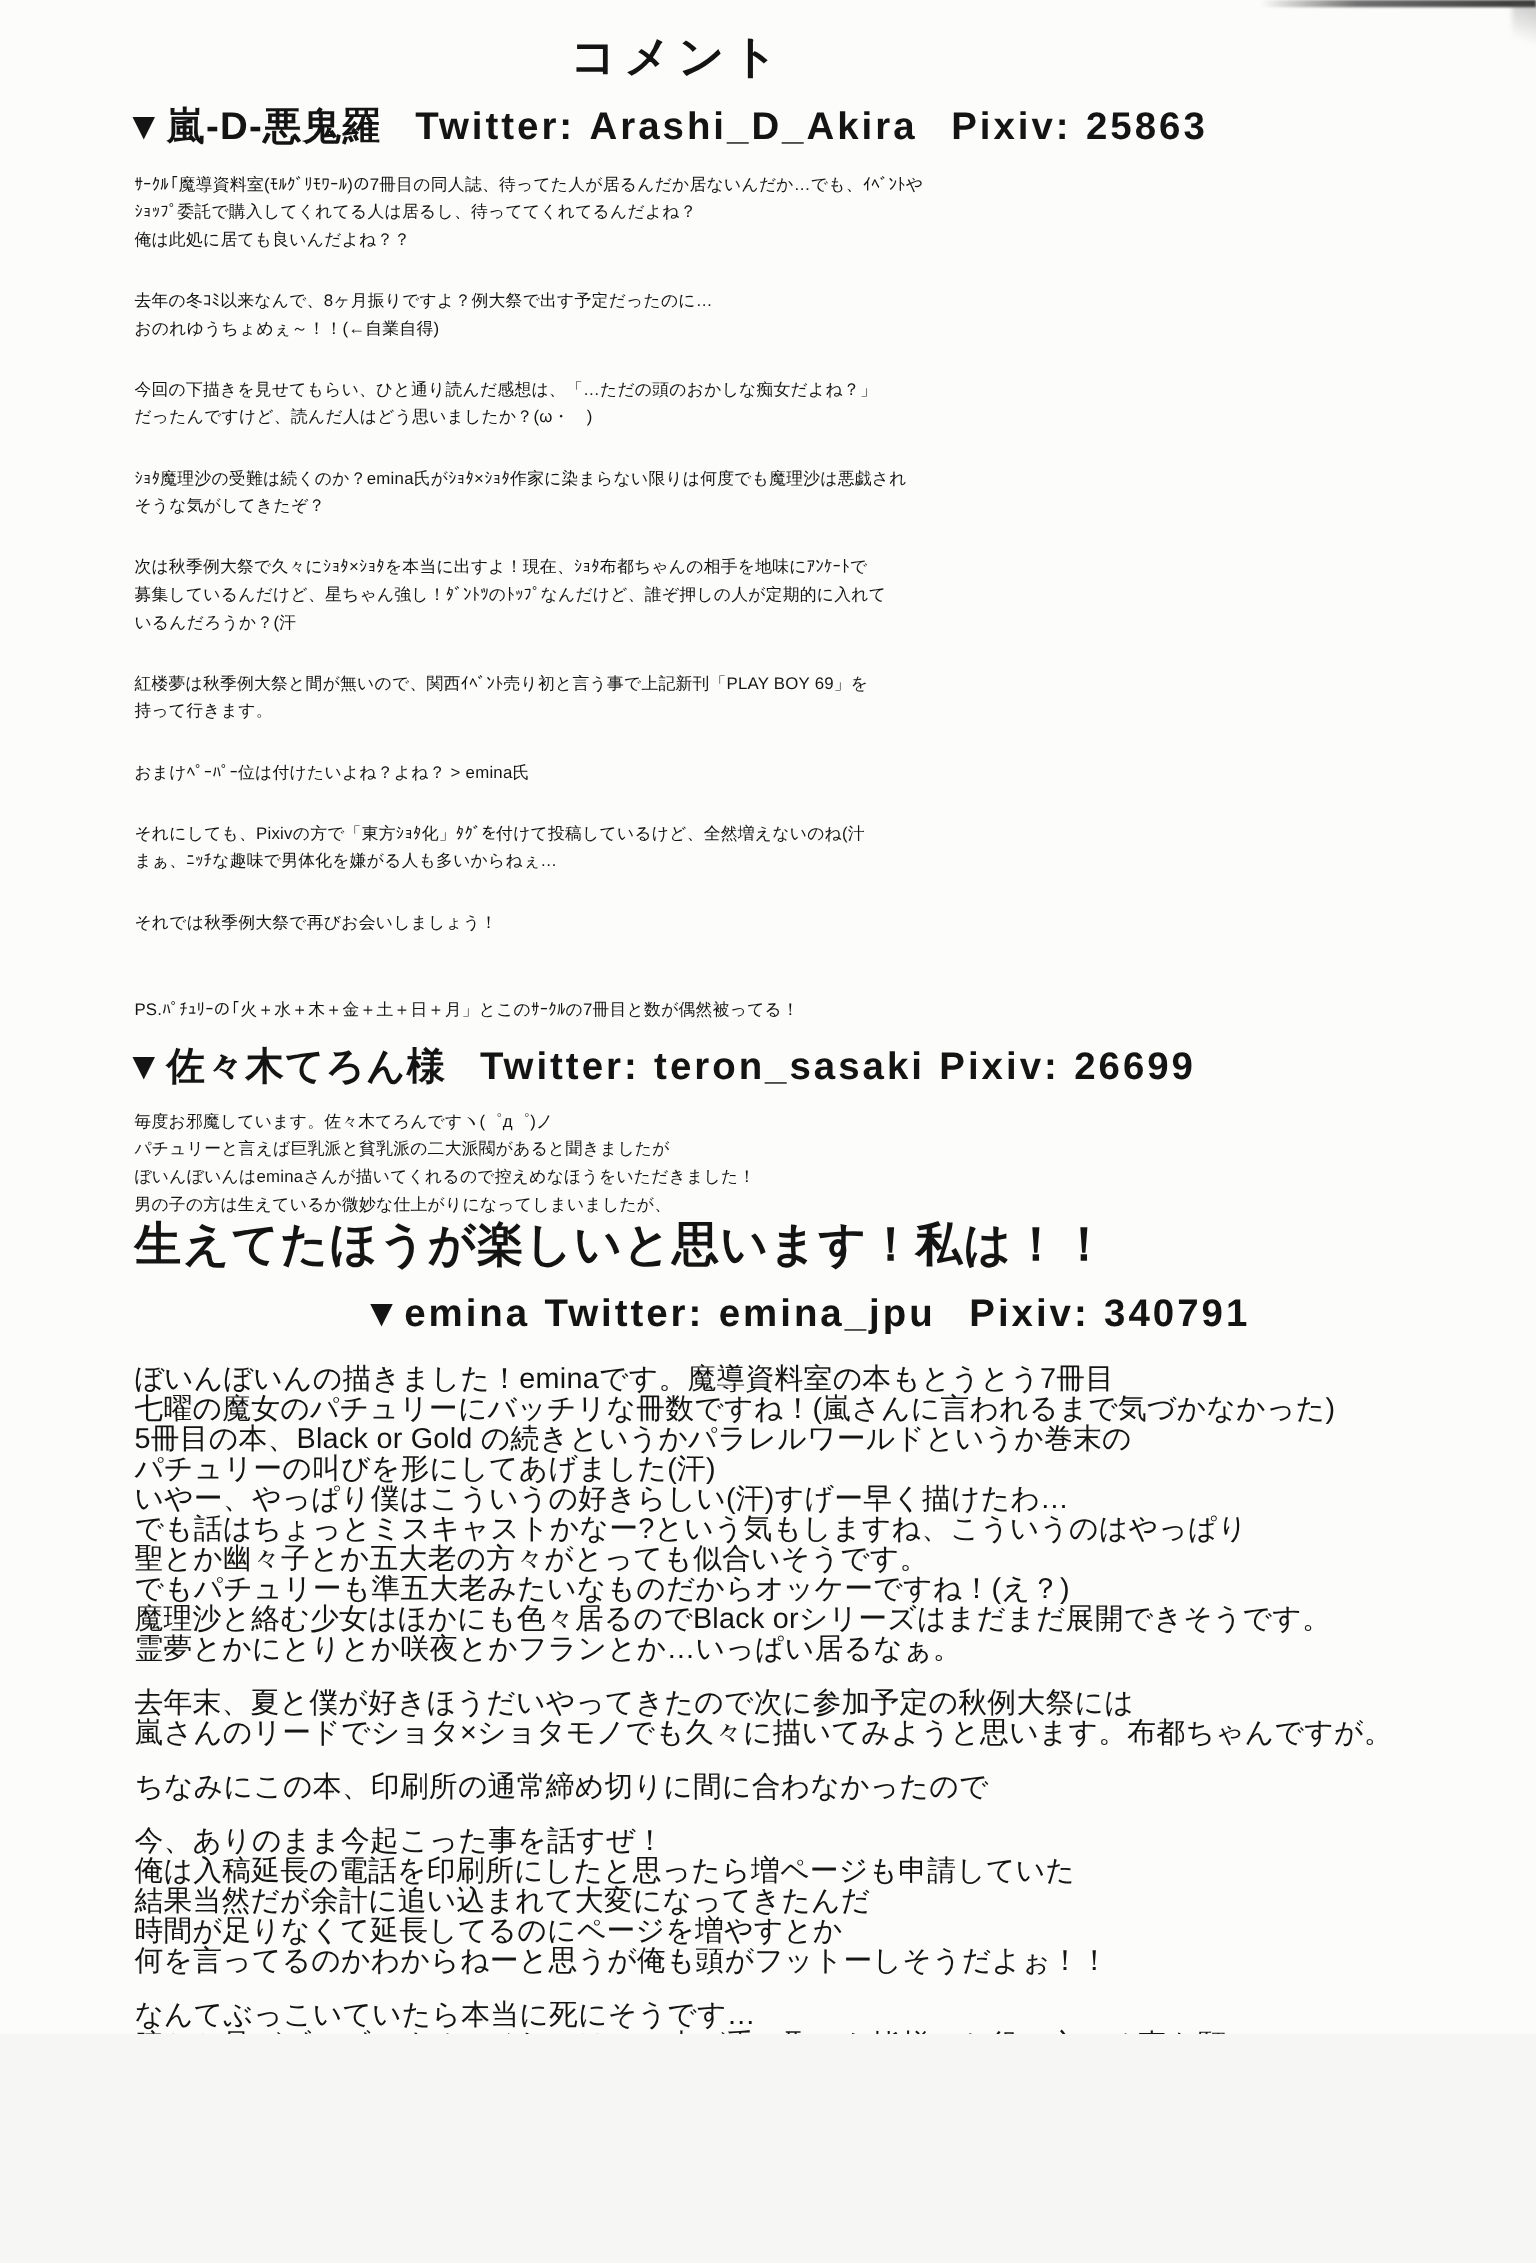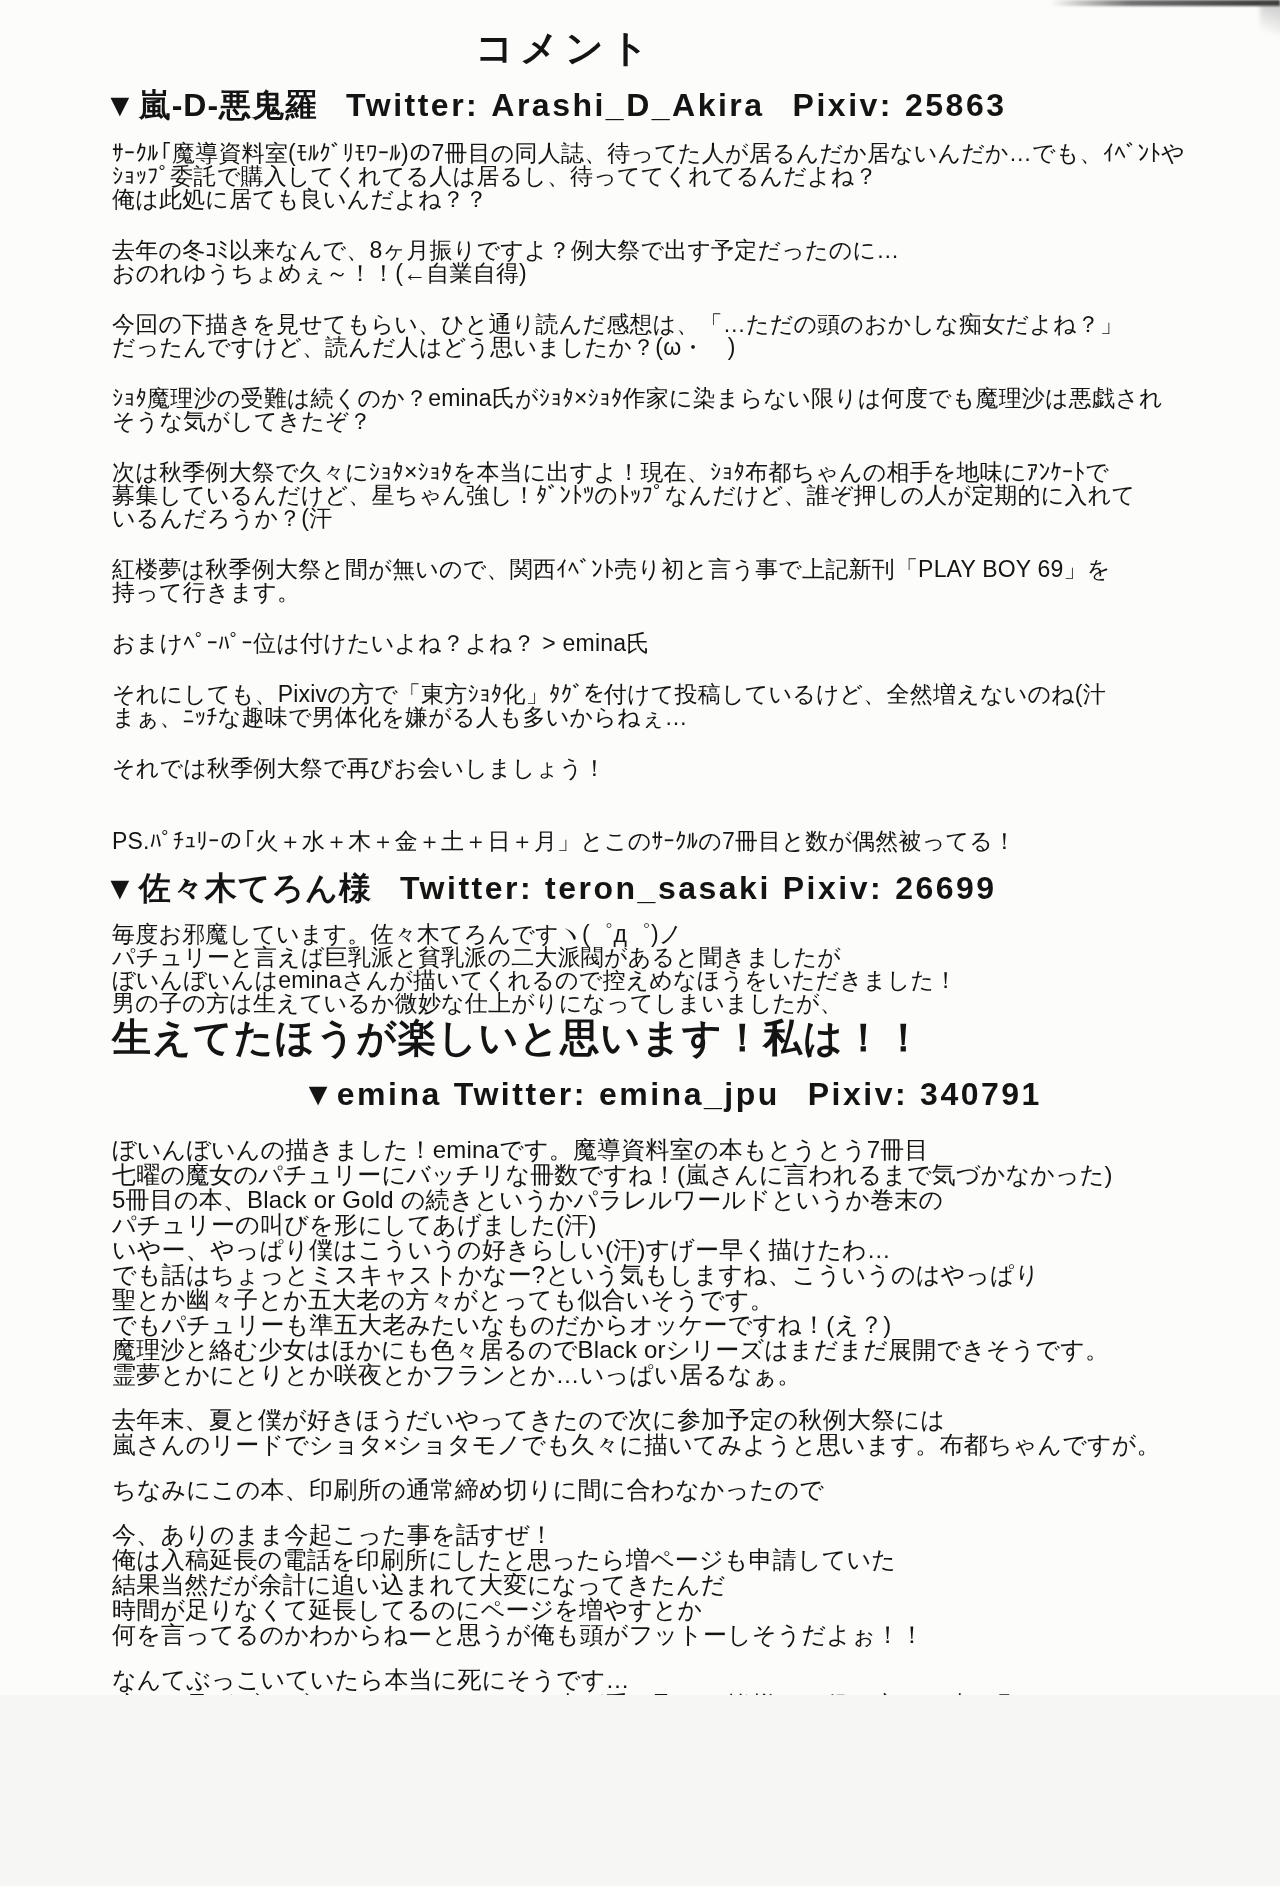--- a/index.html
+++ b/index.html
@@ -48,21 +48,21 @@
     font-weight: bold;
     white-space: nowrap;
     letter-spacing: 1px;
   }
   .sec-header .marker { margin-right: 2px; }
   .sec-header .latin { letter-spacing: 2.5px; }
   .sec-header .gap { display: inline-block; width: 28px; }
   .sec-header .gap-sm { display: inline-block; width: 12px; }
   .para {
     margin: 0 0 28px 0;
-    font-size: 23px;
+    font-size: 14px;
     line-height: 23px;
     white-space: pre-line;
     letter-spacing: 0.2px;
   }
   .s1 .ps-line { margin-top: 50px; margin-bottom: 0; }
   .s2 .sec-header { margin-top: 16px; margin-bottom: 16px; }
   .s2 .para { margin-bottom: 1px; line-height: 23px; }
   .s2 .emphasis {
     margin: 6px 0 0 0;
     font-size: 39px;

